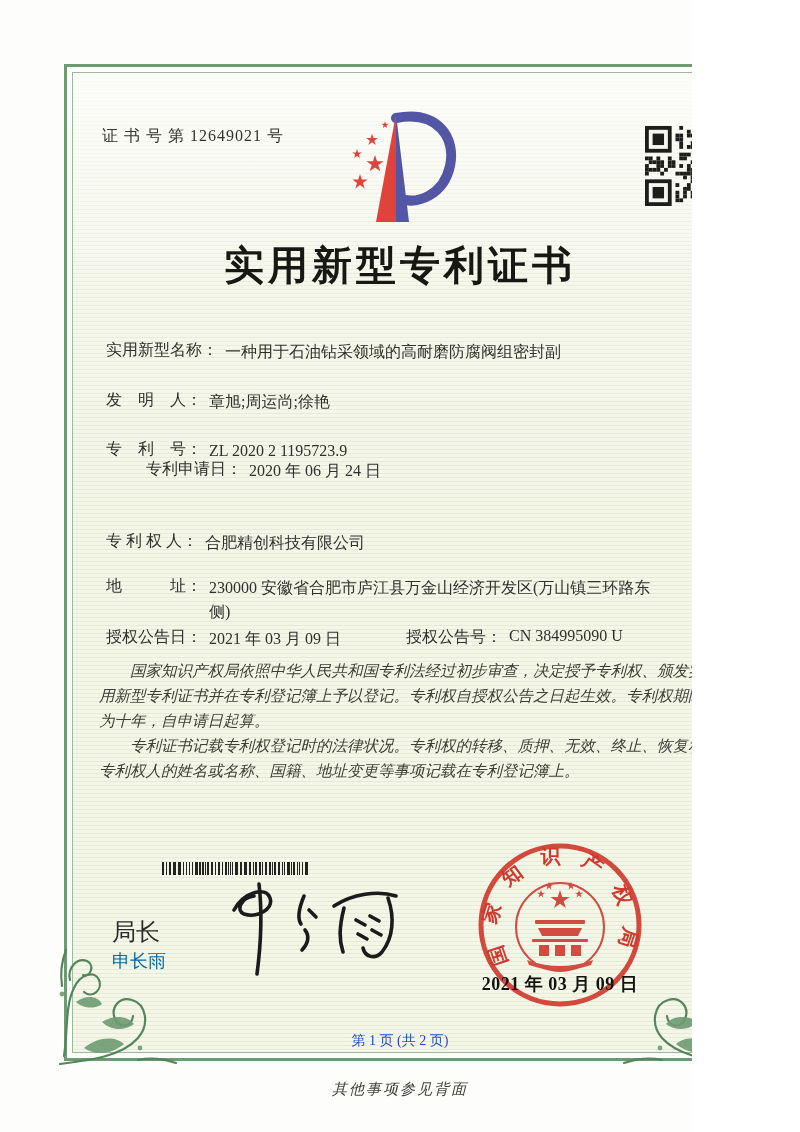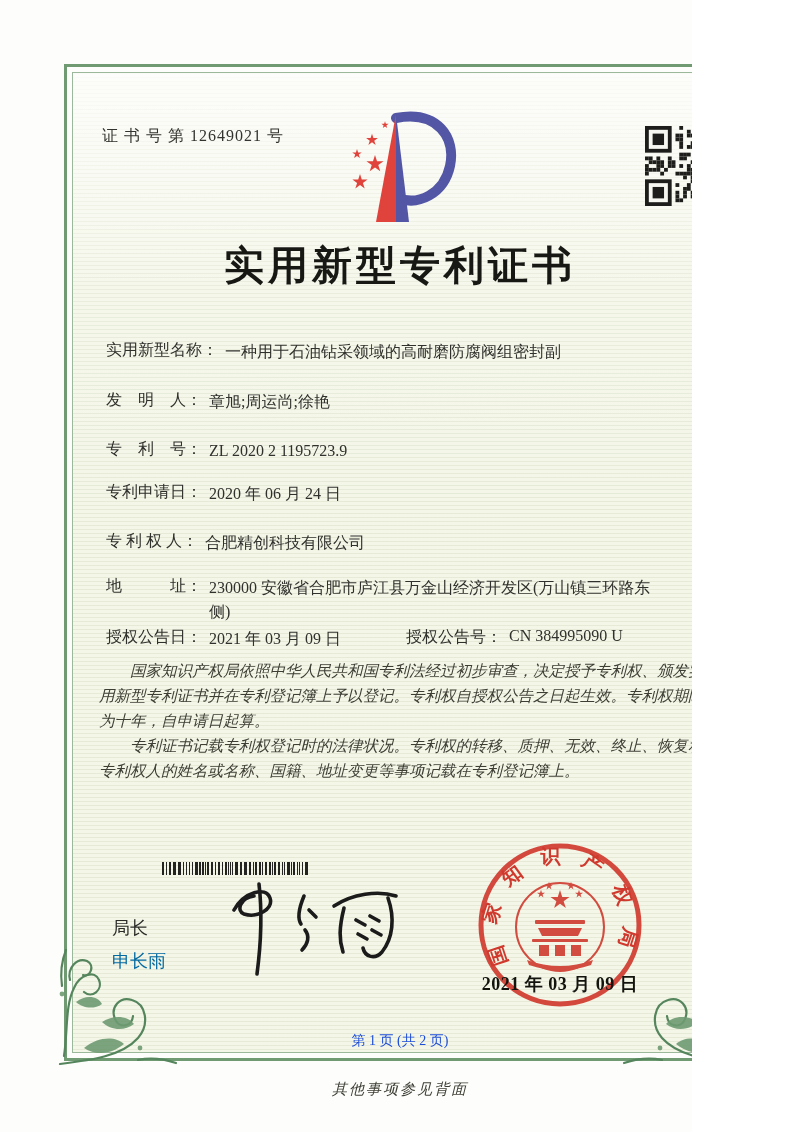--- a/index.html
+++ b/index.html
@@ -33,36 +33,36 @@
     position:absolute;left:0;top:238px;width:800px;text-align:center;
     font-size:40px;font-weight:700;letter-spacing:4px;color:#171714;
   }
   
   .row{position:absolute;left:106px;display:flex;align-items:flex-start;font-size:16px;color:#30302c;}
   .row .lbl{white-space:pre;flex:0 0 auto;}
   .row .val{margin-left:7px;line-height:24px;}
   .row-name{top:340px;}
   .row-inventors{top:390px;}
   .row-patentno{top:439px;}
-  .row-filing{top:482px;}
+  .row-filing{top:459px;margin-left:40px;}
   .row-patentee{top:531px;}
   .row-address{top:576px;}
   .row-address .val{max-width:452px;}
   .row-grant{top:627px;}
   .row-grantno{position:absolute;left:406px;top:627px;display:flex;font-size:16px;color:#30302c;}
   .row-grantno .val{margin-left:7px;}
   
   .paras{
     position:absolute;left:99px;top:658px;width:606px;
     font-size:15.5px;line-height:25px;font-style:italic;color:#3e3e35;
   }
   .paras p{margin:0;text-indent:2em;}
   
   .barcode{position:absolute;left:162px;top:861px;width:148px;height:13px;}
-  .signatory-title{position:absolute;left:112px;top:916px;font-size:18px;font-family:"Liberation Sans","DejaVu Sans",sans-serif;color:#26262
+  .signatory-title{position:absolute;left:112px;top:916px;font-size:24px;font-family:"Liberation Sans","DejaVu Sans",sans-serif;color:#26262
   3;text-align:center;}
   .signatory-name{position:absolute;left:112px;top:949px;font-size:18px;font-family:"Liberation Sans","DejaVu Sans",sans-serif;color:#0369a1;}
   .signature{position:absolute;left:212px;top:872px;width:210px;height:112px;}
   .seal{position:absolute;left:465px;top:830px;width:190px;height:190px;}
   .seal svg{position:absolute;left:0;top:0;width:190px;height:190px;}
   .seal-date{
     position:absolute;left:0;top:142px;width:190px;text-align:center;
     font-size:18px;letter-spacing:0.5px;color:#14140f;font-weight:600;
   }
   .page-info{position:absolute;left:64px;top:1032px;width:672px;text-align:center;font-size:14px;color:#1d4ed8;}

